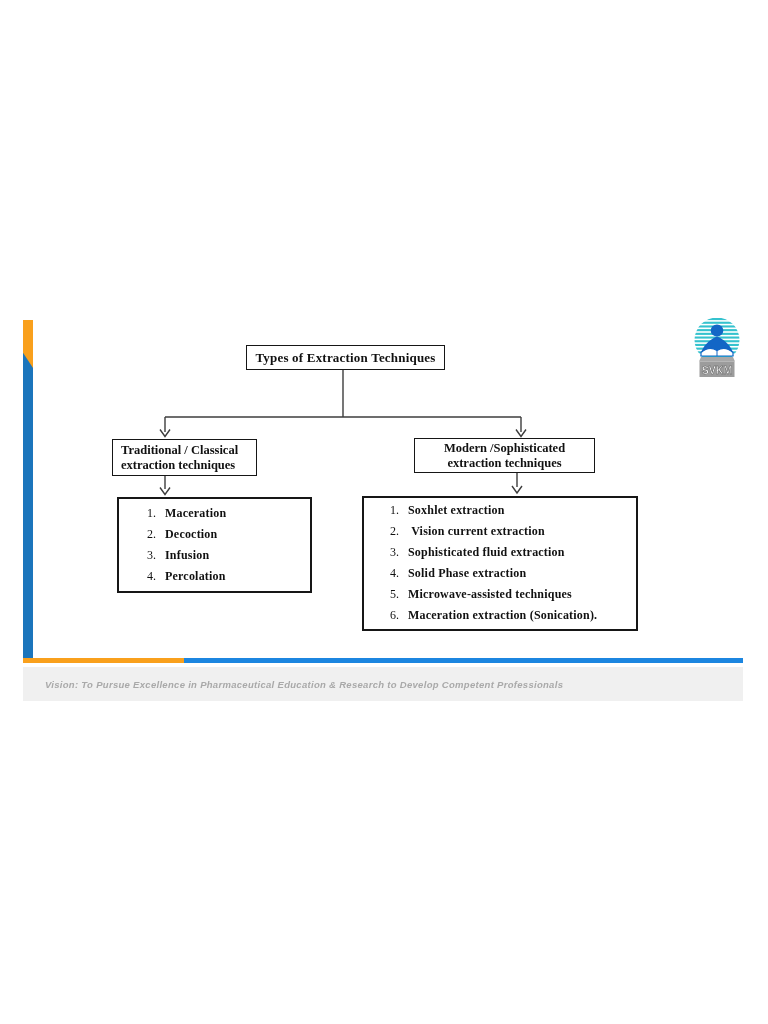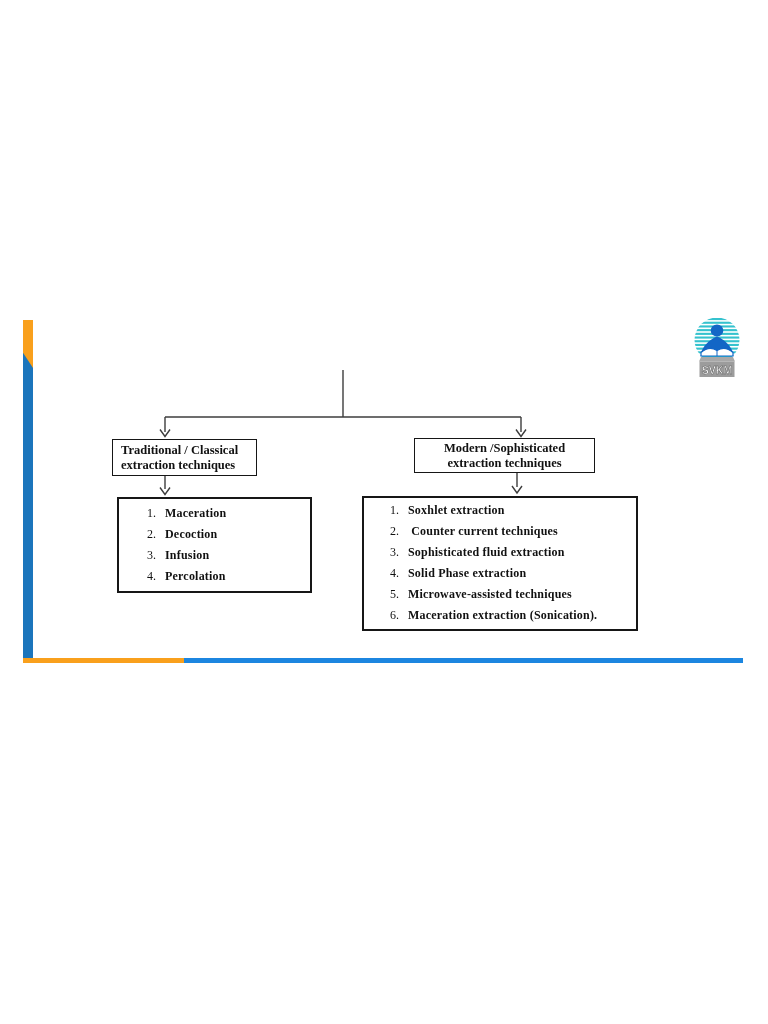--- a/index.html
+++ b/index.html
@@ -90,20 +90,23 @@
       <polyline points="160,429.5 165,436.5 170,429.5"></polyline>
       <path d="M521 417 V432"></path>
       <polyline points="516,429.5 521,436.5 526,429.5"></polyline>
       <path d="M165 476 V489"></path>
       <polyline points="160,487.5 165,494.5 170,487.5"></polyline>
       <path d="M517 473 V487"></path>
       <polyline points="512,486 517,493 522,486"></polyline>
     </g>
   </svg>
 
+  <div class="box top-box">
+    <span>Types of Extraction Techniques</span>
+  </div>
 
   <div class="box cat-left">
     <div class="cat-line">Traditional / Classical</div>
     <div class="cat-line">extraction techniques</div>
   </div>
 
   <div class="box cat-right">
     <div class="cat-line">Modern /Sophisticated</div>
     <div class="cat-line">extraction techniques</div>
   </div>
@@ -127,21 +130,21 @@
     </div>
   </div>
 
   <div class="box list-right">
     <div class="row">
       <span class="num">1.</span>
       <span class="lbl">Soxhlet extraction</span>
     </div>
     <div class="row">
       <span class="num">2.</span>
-      <span class="lbl"> Counter current techniques</span>
+      <span class="lbl"> Vision current extraction</span>
     </div>
     <div class="row">
       <span class="num">3.</span>
       <span class="lbl">Sophisticated fluid extraction</span>
     </div>
     <div class="row">
       <span class="num">4.</span>
       <span class="lbl">Solid Phase extraction</span>
     </div>
     <div class="row">
@@ -149,14 +152,17 @@
       <span class="lbl">Microwave-assisted techniques</span>
     </div>
     <div class="row">
       <span class="num">6.</span>
       <span class="lbl">Maceration extraction (Sonication).</span>
     </div>
   </div>
 
   <div class="hbar-orange"></div>
   <div class="hbar-blue"></div>
+  <div class="footer-band">
+    <span>Vision: To Pursue Excellence in Pharmaceutical Education &amp; Research to Develop Competent Professionals</span>
+  </div>
 
 </div>
 
 </body></html>

